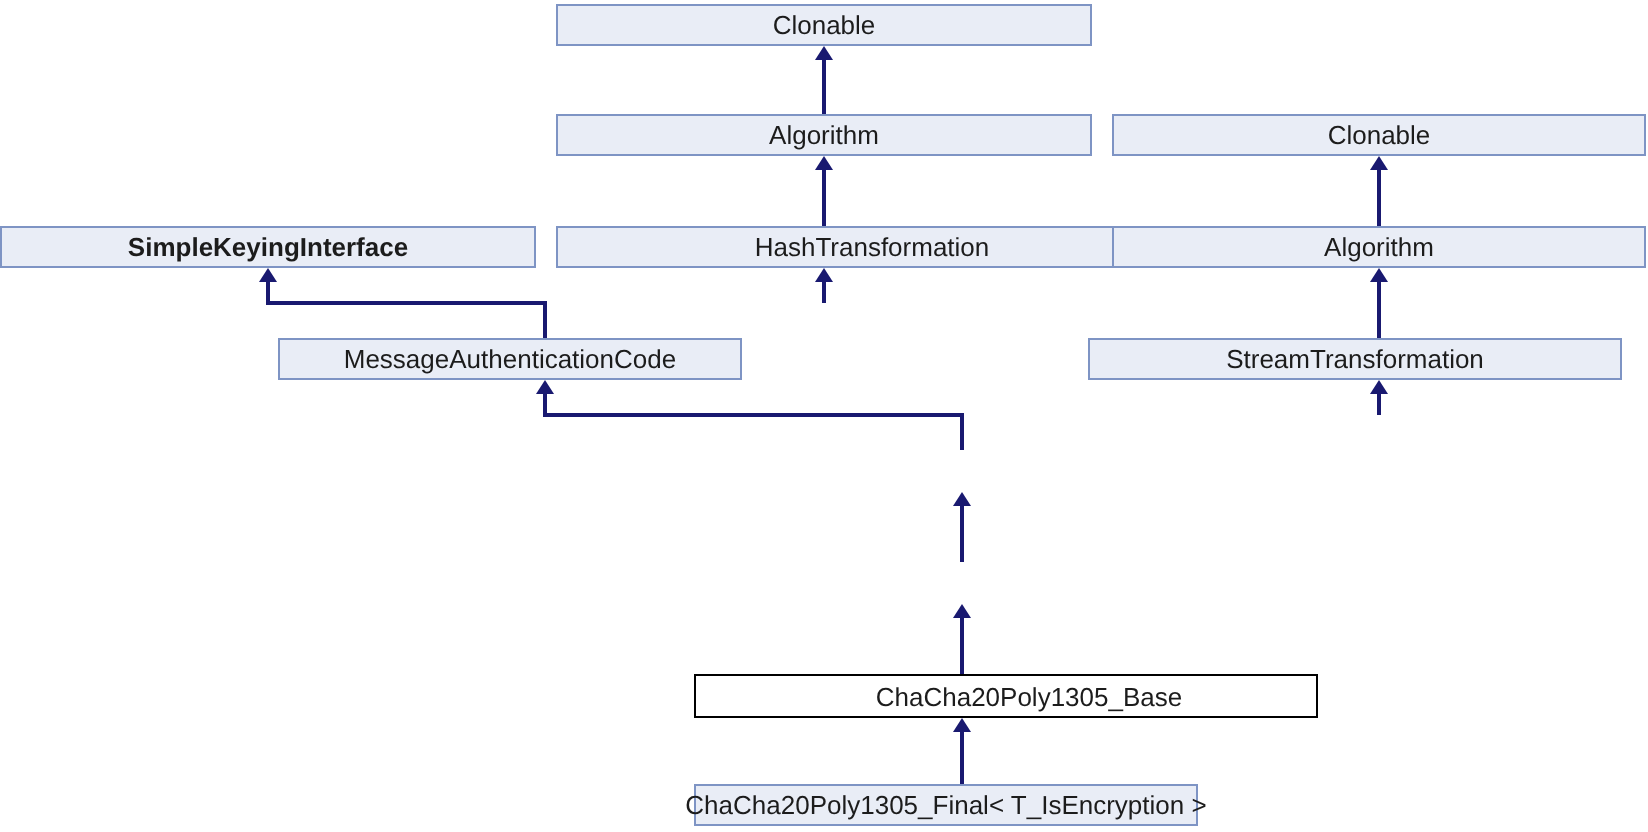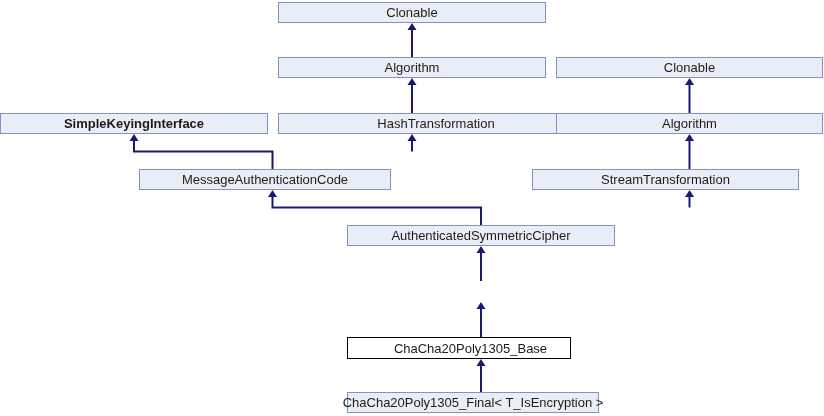--- a/index.html
+++ b/index.html
@@ -44,25 +44,25 @@
     height: 22px;
     cursor: default;
   }
   
   .n-clonable-top   { left: 278px; top: 2px;   width: 268px; }
   .n-algorithm-left { left: 278px; top: 57px;  width: 268px; }
   .n-clonable-right { left: 556px; top: 57px;  width: 267px; }
   .n-ski            { left: 0px;   top: 113px; width: 268px; font-weight: bold; }
   .n-hashtrans      { left: 278px; top: 113px; width: 316px; }
   .n-algorithm-right{ left: 556px; top: 113px; width: 267px; }
-  .n-mac            { left: 139px; top: 169px; width: 252px; }
-  .n-streamtrans    { left: 532px; top: 169px; width: 267px; }
+  .n-mac            { left: 139px; top: 169px; width: 232px; }
+  .n-streamtrans    { left: 544px; top: 169px; width: 267px; }
   .n-asc            { left: 347px; top: 225px; width: 268px; }
   .n-ascbase        { left: 347px; top: 281px; width: 268px; }
-  .n-chachabase     { left: 347px; top: 337px; width: 224px; padding-left: 23px; }
+  .n-chachabase     { left: 347px; top: 337px; width: 312px; padding-left: 23px; }
   .n-chachafinal    { left: 347px; top: 392px; width: 252px; }
 </style>
 </head>
 <body>
 
 <div class="diagram">
 
   <svg class="edges" viewBox="0 0 824 416" xmlns="http://www.w3.org/2000/svg">
     <g stroke="#191970" stroke-width="2" fill="none">
 
@@ -126,23 +126,20 @@
   </div>
 
   <div class="node n-mac">
     <span>MessageAuthenticationCode</span>
   </div>
 
   <div class="node n-streamtrans">
     <span>StreamTransformation</span>
   </div>
 
-  <div class="node n-asc">
-    <span>AuthenticatedSymmetricCipher</span>
-  </div>
 
 
   <div class="node current n-chachabase">
     <span>ChaCha20Poly1305_Base</span>
   </div>
 
   <div class="node n-chachafinal">
     <span>ChaCha20Poly1305_Final&lt; T_IsEncryption &gt;</span>
   </div>
 

